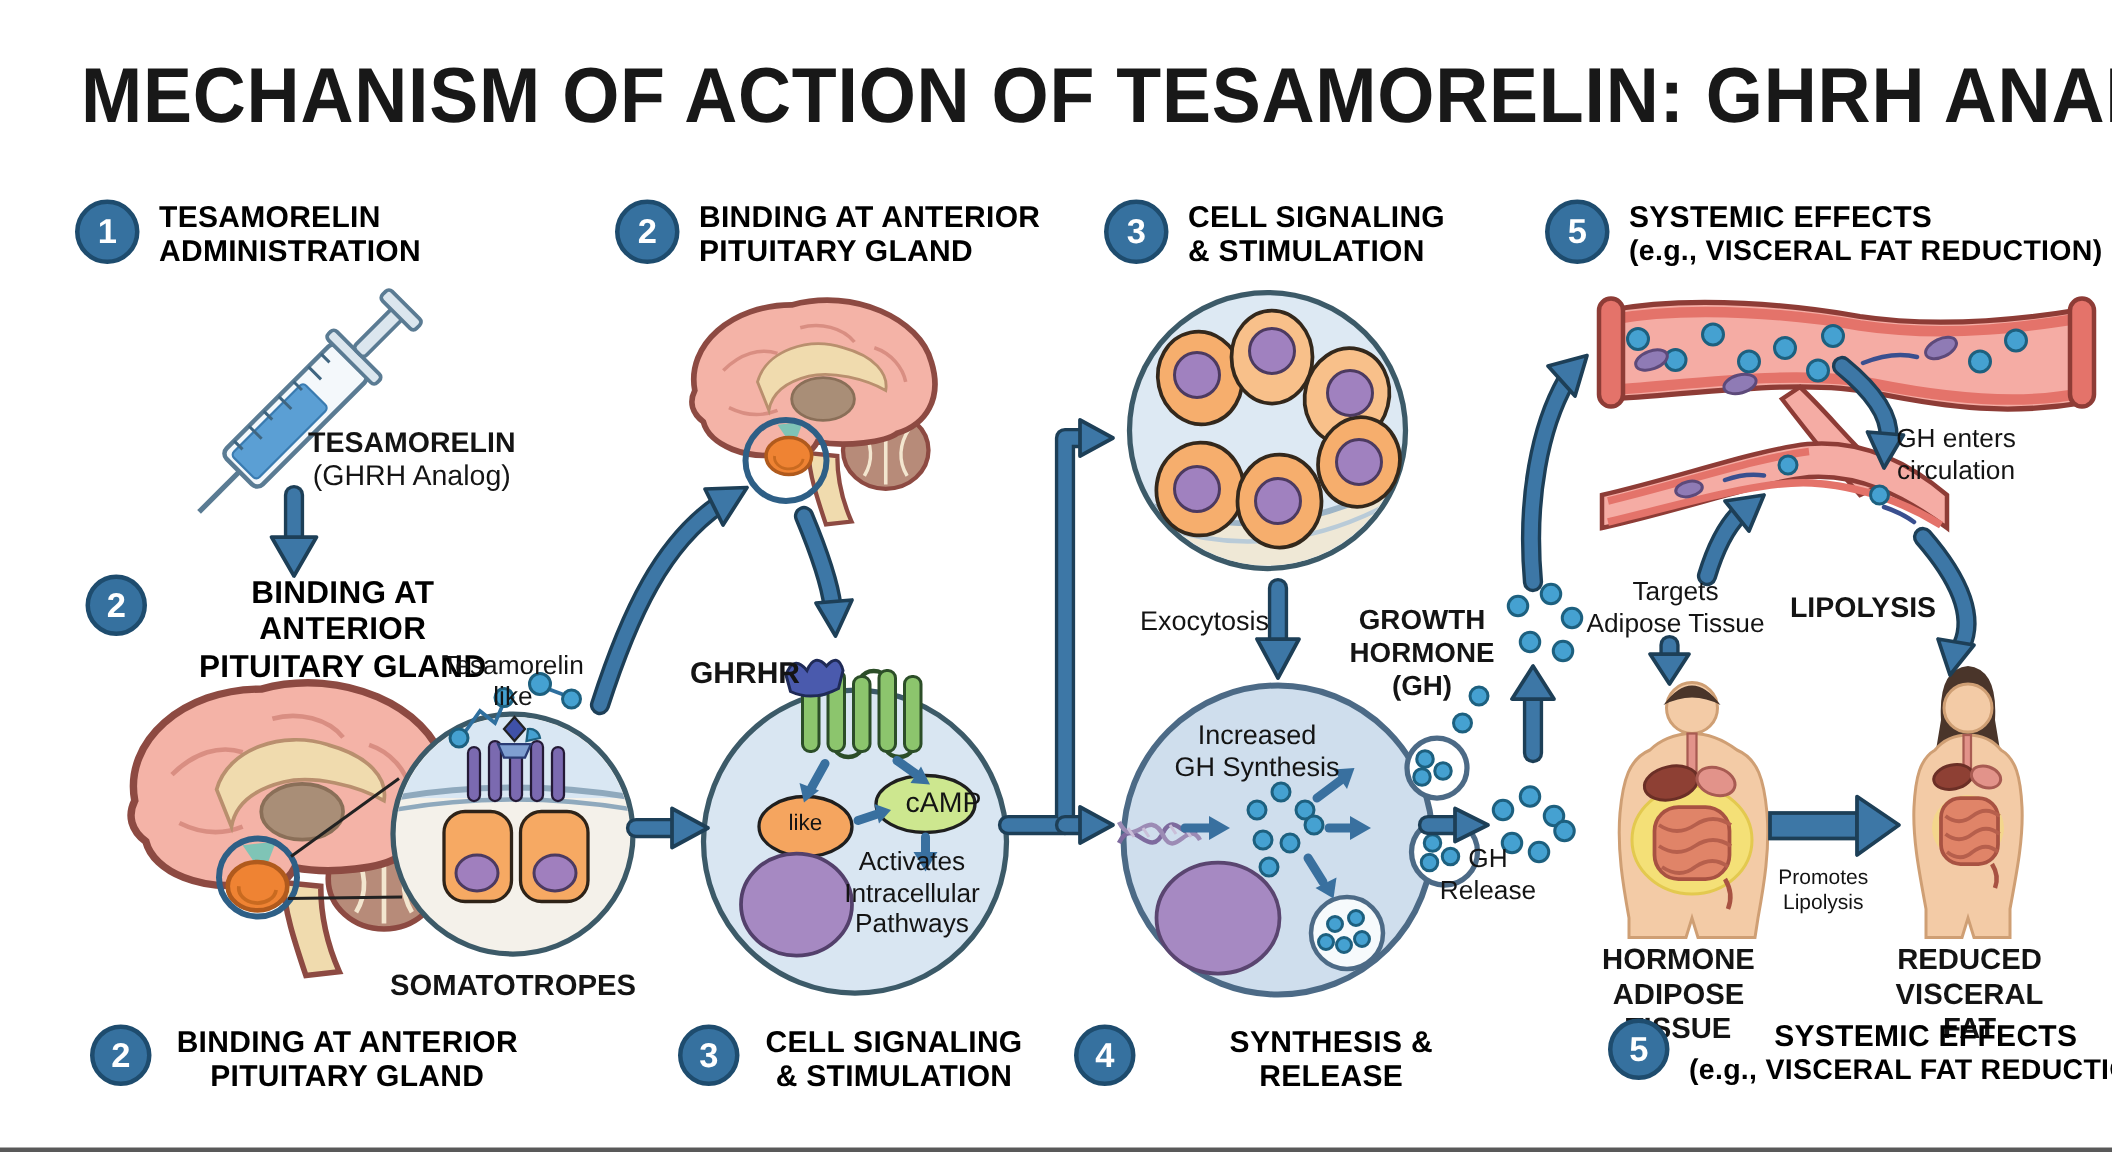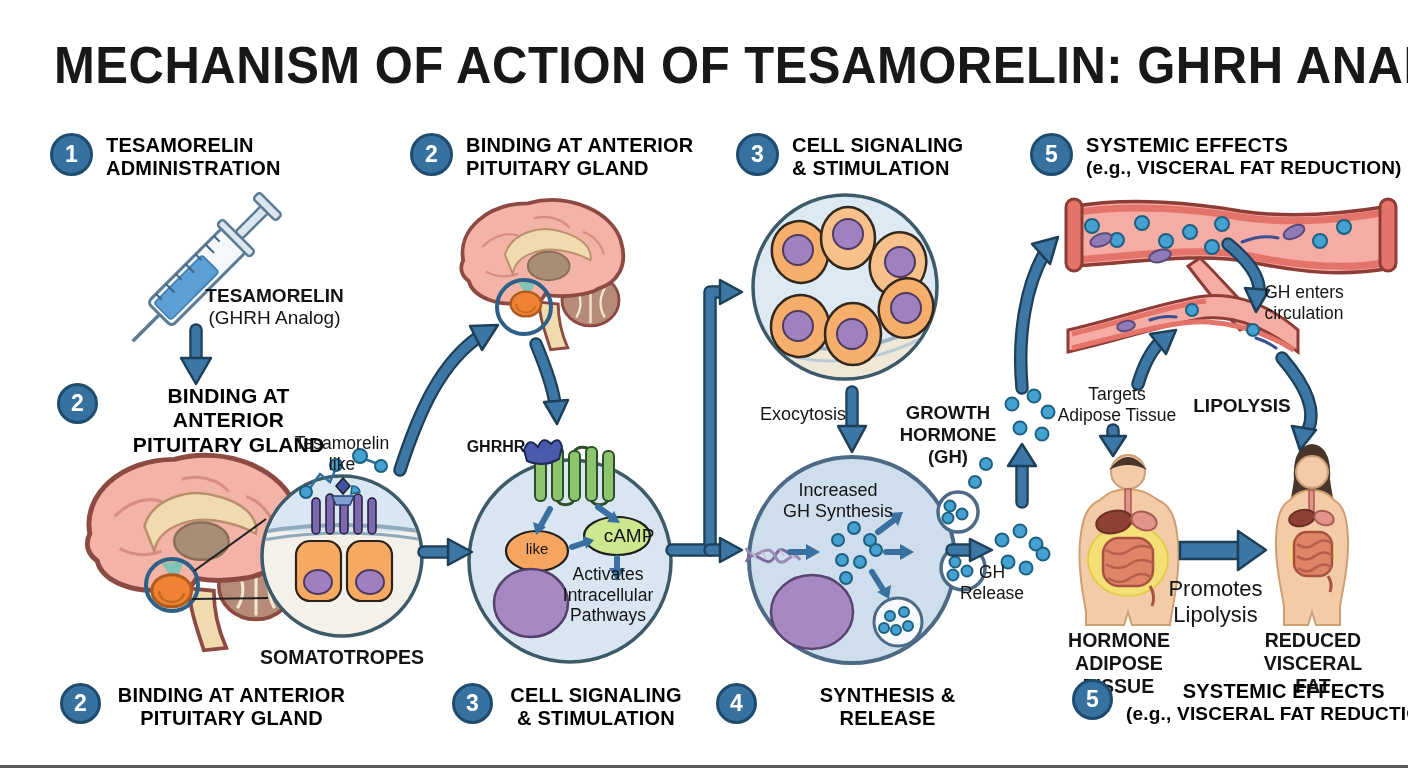--- a/index.html
+++ b/index.html
@@ -375,21 +375,21 @@
         <div>PITUITARY GLAND</div>
     </div>
   </div>
 
   <div class="lbl ctr" style="left:286px;top:433px;width:112px;font-size:17.5px">
     <div>Tesamorelin</div>
       <div>like</div>
   </div>
   <div class="lbl ctr b nw" style="left:258px;top:646px;width:168px;font-size:19.5px">SOMATOTROPES</div>
 
-  <div class="lbl b" style="left:460px;top:438px;width:72px;font-size:16px;text-align:center">GHRHR</div>
+  <div class="lbl b" style="left:460px;top:438px;width:72px;font-size:20px;text-align:center">GHRHR</div>
   <div class="lbl ctr" style="left:512px;top:540px;width:50px;font-size:15px">like</div>
   <div class="lbl ctr" style="left:602px;top:525px;width:54px;font-size:19px">cAMP</div>
   <div class="lbl ctr" style="left:549px;top:564px;width:118px;font-size:17.5px">
     <div>Activates</div>
       <div>Intracellular</div>
       <div>Pathways</div>
   </div>
 
   <div class="lbl nw" style="left:760px;top:404px;font-size:18px">Exocytosis</div>
   <div class="lbl ctr b" style="left:898px;top:402px;width:100px;font-size:18.5px">
@@ -413,21 +413,21 @@
   <div class="lbl ctr" style="left:1052px;top:384px;width:130px;font-size:17.5px">
     <div>Targets</div>
       <div>Adipose Tissue</div>
   </div>
   <div class="lbl ctr b nw" style="left:1192px;top:395px;width:100px;font-size:19px">LIPOLYSIS</div>
 
   <div class="lbl ctr b" style="left:1044px;top:629px;width:150px;font-size:19.5px">
     <div>HORMONE</div>
       <div>ADIPOSE TISSUE</div>
   </div>
-  <div class="lbl ctr" style="left:1168px;top:576px;width:95px;font-size:22px">
+  <div class="lbl ctr" style="left:1168px;top:576px;width:95px;font-size:14px">
     <div>Promotes</div>
       <div>Lipolysis</div>
   </div>
   <div class="lbl ctr b" style="left:1248px;top:629px;width:130px;font-size:19.5px">
     <div>REDUCED</div>
       <div>VISCERAL FAT</div>
   </div>
 
   <div class="step" style="left:60px;top:683px">
     <div class="badge" style="width:41px;height:41px;line-height:35px">2</div>

